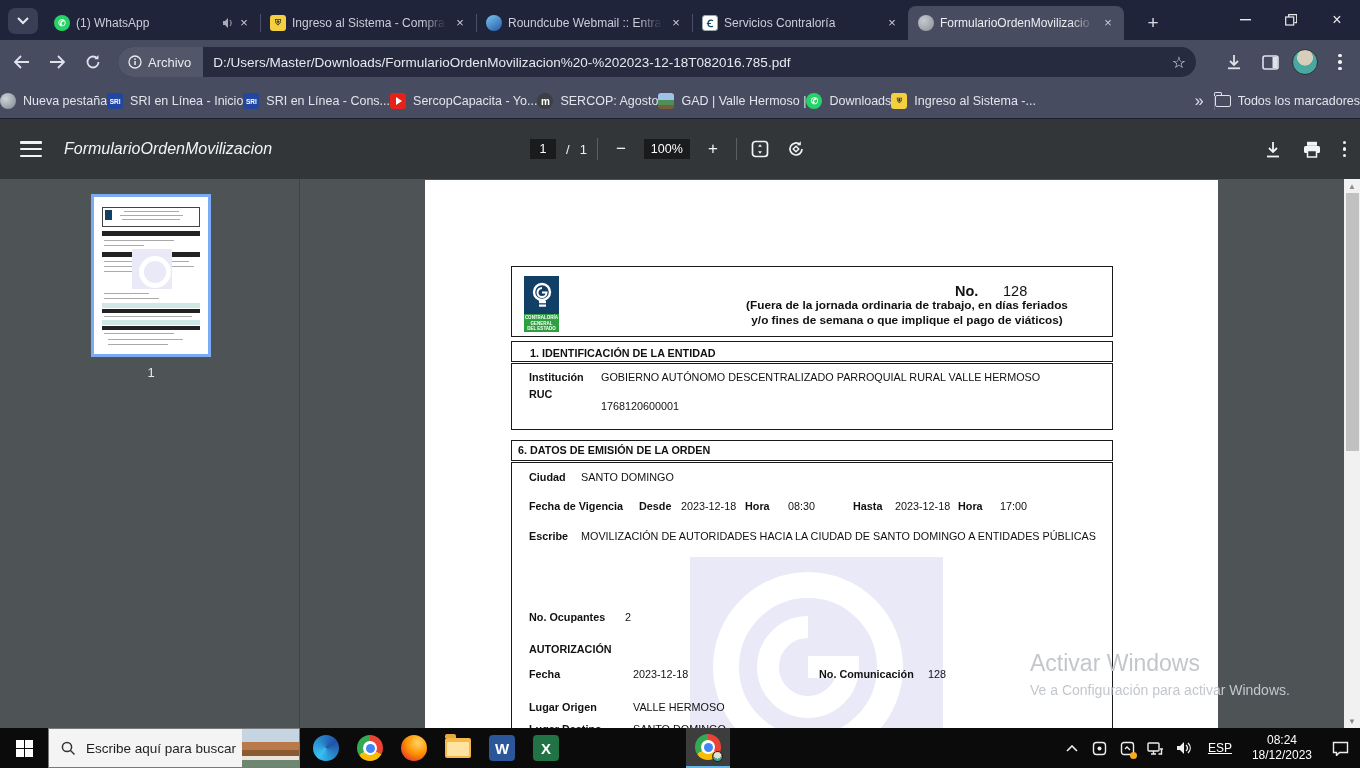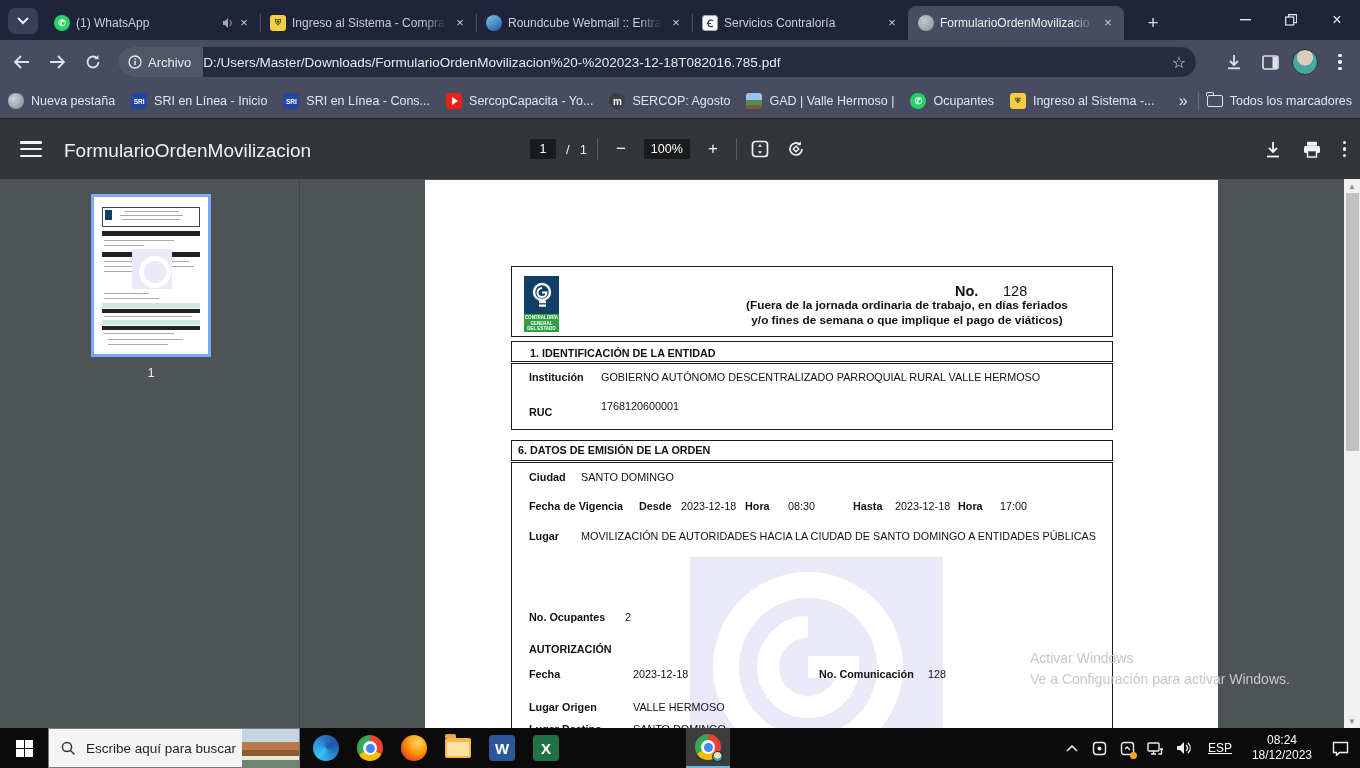--- a/index.html
+++ b/index.html
@@ -25,47 +25,47 @@
   .tclose{width:16px;height:16px;border-radius:50%;display:flex;align-items:center;justify-content:center;color:#c9cdd8;font-size:13px;line-height:16px;}
   .audioicn{margin-right:2px;opacity:.8;}
   .newtab{position:absolute;left:1140px;top:10px;width:26px;height:26px;color:#d6dae3;font-size:19px;display:flex;align-items:center;justify-content:center;}
   .wincontrols{position:absolute;right:0;top:0;height:40px;display:flex;}
   .winbtn{width:46px;height:40px;display:flex;align-items:center;justify-content:center;color:#e8eaed;}
 
   .toolbar{position:absolute;left:0;top:40px;width:1360px;height:44px;background:#474c60;display:flex;align-items:center;}
   .navbtn{width:30px;height:30px;margin-left:6px;display:flex;align-items:center;justify-content:center;color:#dfe2ea;}
   .omnibox{position:absolute;left:118px;top:7px;width:1078px;height:30px;background:#262b40;border-radius:15px;display:flex;align-items:center;color:#e7e9ee;}
   .chip{height:30px;border-radius:15px 0 0 15px;background:#515669;display:flex;align-items:center;padding:0 12px 0 10px;gap:6px;font-size:13px;color:#e9ebf0;}
-  .url{font-size:13.5px;white-space:nowrap;overflow:hidden;flex:1;}
+  .url{font-size:13.5px;margin-left:10px;white-space:nowrap;overflow:hidden;flex:1;}
   .omni-star{margin-right:10px;color:#dfe2ea;font-size:16px;}
   .tb-actions{position:absolute;right:6px;top:7px;display:flex;align-items:center;gap:8px;height:30px;}
   .tbicon{width:28px;height:28px;display:flex;align-items:center;justify-content:center;color:#dfe2ea;}
   .avatar{width:26px;height:26px;border-radius:50%;background:radial-gradient(circle at 50% 32%,#d8cdb9 0 38%,#49a8a2 40%);border:1px solid #333;}
 
   .bookmarks{position:absolute;left:0;top:84px;width:1360px;height:35px;background:#474c60;display:flex;align-items:center;font-size:12.5px;color:#e2e5ec;border-bottom:1px solid #1b1e2c;}
-  .bm{display:flex;align-items:center;gap:7px;padding:0 8px;white-space:nowrap;}
+  .bm{display:flex;align-items:center;gap:7px;padding:0 0;white-space:nowrap;}
   .bmicn{width:16px;height:16px;border-radius:3px;display:flex;align-items:center;justify-content:center;font-size:8px;font-weight:bold;color:#fff;flex:0 0 16px;}
   .bm-globe{background:radial-gradient(circle at 35% 35%,#cfd4da,#7c858d);border-radius:50%;}
   .bm-sri{background:#2346a0;font-size:6.5px;}
   .bm-yt{background:#e62117;}
   .bm-yt::before{content:"";width:0;height:0;border-left:6px solid #fff;border-top:4px solid transparent;border-bottom:4px solid transparent;margin-left:2px;}
   .bm-m{background:#3c4043;border-radius:50%;font-size:10px;}
   .bm-gad{background:linear-gradient(180deg,#9fc3e8 0 45%,#4d8f57 45% 75%,#7a5c3a 75%);}
   .bm-wa{background:#25d366;border-radius:50%;font-size:9px;}
   .bm-ec{background:#f4d03f;color:#333;font-size:7px;}
   .bm-overflow{margin-left:auto;font-size:16px;padding:0 10px;color:#dfe2ea;}
   .bm-sep{width:1px;height:18px;background:#676c7e;}
   .bm-folder{width:16px;height:12px;border:1.5px solid #dfe2ea;border-radius:2px;position:relative;}
   .bm-folder::before{content:"";position:absolute;left:-1.5px;top:-4px;width:6px;height:3px;border:1.5px solid #dfe2ea;border-bottom:none;border-radius:2px 2px 0 0;}
 
   
   .pdfbar{position:absolute;left:0;top:119px;width:1360px;height:60px;background:#323639;color:#f1f3f4;display:flex;align-items:center;}
   .burger{position:absolute;left:20px;top:22px;width:22px;height:16px;display:flex;flex-direction:column;justify-content:space-between;}
   .burger div{height:2.5px;background:#f1f3f4;border-radius:1px;}
-  .pdftitle{position:absolute;left:64px;top:21px;font-size:19px;}
+  .pdftitle{position:absolute;left:64px;top:21px;font-size:16px;font-style:italic;}
   .pdfcenter{position:absolute;left:530px;top:0;height:60px;display:flex;align-items:center;gap:10px;font-size:13px;}
   .pagebox{width:26px;height:20px;background:#191b1c;color:#fff;display:flex;align-items:center;justify-content:center;font-size:12.5px;}
   .zoombox{width:46px;height:20px;background:#191b1c;color:#fff;display:flex;align-items:center;justify-content:center;font-size:12.5px;}
   .pdfsep{width:1px;height:22px;background:#5b5f62;}
   .pdfbtn{width:26px;height:26px;display:flex;align-items:center;justify-content:center;color:#f1f3f4;font-size:17px;}
   .pdfright{position:absolute;right:14px;top:0;height:60px;display:flex;align-items:center;gap:22px;}
   .dots3{display:flex;flex-direction:column;gap:3px;}
   .dots3 i{width:3.5px;height:3.5px;border-radius:50%;background:#f1f3f4;}
 
   
@@ -84,21 +84,21 @@
   .sect{position:absolute;font-weight:bold;font-size:10.8px;color:#111;}
   .dl{position:absolute;font-weight:bold;font-size:10.8px;color:#111;white-space:nowrap;}
   .dv{position:absolute;font-size:10.8px;color:#111;white-space:nowrap;}
   .doc-title{position:absolute;left:186px;top:13px;width:420px;text-align:center;font-weight:bold;font-size:13.5px;color:#111;}
   .doc-sub{position:absolute;left:156px;top:32px;width:480px;text-align:center;font-weight:bold;font-size:11.8px;color:#111;line-height:15px;}
   .cge{position:absolute;left:13px;top:10px;width:35px;height:56px;}
   .cge .top{position:absolute;left:0;top:0;width:35px;height:38px;background:#123f66;display:flex;align-items:center;justify-content:center;}
   .cge .grn{position:absolute;left:0;top:38px;width:35px;height:18px;background:#2f9e41;color:#fff;font-size:4.5px;font-weight:bold;text-align:center;line-height:5.5px;padding-top:1px;}
   .wm{position:absolute;left:265px;top:377px;width:253px;height:253px;background:#e9e9f7;}
   .activation{position:absolute;left:1030px;top:471px;color:#c3c7cc;pointer-events:none;}
-  .activation .l1{font-size:14px;}
+  .activation .l1{font-size:23px;}
   .activation .l2{font-size:14px;margin-top:5px;}
 
   .vscroll{position:absolute;left:1344px;top:0;width:16px;height:549px;background:#f1f1f1;}
   .vthumb{position:absolute;left:1.5px;top:14px;width:13px;height:258px;background:#c1c1c1;}
   .varrow{position:absolute;left:0;width:16px;height:14px;color:#8a8a8a;font-size:8px;display:flex;align-items:center;justify-content:center;}
 
   
   .taskbar{position:absolute;left:0;top:728px;width:1360px;height:40px;background:#0b0b0b;display:flex;align-items:center;color:#fff;}
   .startbtn{width:48px;height:40px;display:flex;align-items:center;justify-content:center;}
   .tsearch{width:252px;height:40px;background:#f4f4f4;border:1px solid #7a7a7a;display:flex;align-items:center;color:#1f1f1f;font-size:13.5px;gap:10px;padding-left:12px;position:relative;}
@@ -261,21 +261,21 @@
     <div class="bm">
         <span class="bmicn bm-m">m</span>
         <span>SERCOP: Agosto</span>
       </div>
     <div class="bm">
         <span class="bmicn bm-gad"></span>
         <span>GAD | Valle Hermoso |</span>
       </div>
     <div class="bm">
         <span class="bmicn bm-wa">✆</span>
-        <span>Ocupantes</span>
+        <span>Downloads</span>
       </div>
     <div class="bm">
         <span class="bmicn bm-ec">⛨</span>
         <span>Ingreso al Sistema -...</span>
       </div>
     <div class="bm-overflow">»</div>
     <div class="bm-sep"></div>
     <div class="bm">
         <span class="bm-folder"></span>
         <span>Todos los marcadores</span>
@@ -399,41 +399,41 @@
         </div>
         <span class="dl" style="left:444px;top:17px;font-size:14.5px;">No.</span>
         <span class="dv" style="left:492px;top:17px;font-size:14.5px;">128</span>
       </div>
 
       <div class="bx" style="left:86px;top:161px;width:602px;height:21px;"></div>
       <span class="sect" style="left:93px;top:167px;margin-left:12px;">1. IDENTIFICACIÓN DE LA ENTIDAD</span>
       <div class="bx" style="left:86px;top:183px;width:602px;height:67px;"></div>
       <span class="dl" style="left:104px;top:191px;">Institución</span>
       <span class="dv" style="left:176px;top:191px;">GOBIERNO AUTÓNOMO DESCENTRALIZADO PARROQUIAL RURAL VALLE HERMOSO</span>
-      <span class="dl" style="left:104px;top:226px;">RUC</span>
+      <span class="dl" style="left:104px;top:208px;">RUC</span>
       <span class="dv" style="left:176px;top:220px;">1768120600001</span>
 
       <div class="bx" style="left:86px;top:260px;width:602px;height:21px;"></div>
       <span class="sect" style="left:93px;top:264px;">6. DATOS DE EMISIÓN DE LA ORDEN</span>
       <div class="bx" style="left:86px;top:282px;width:602px;height:290px;border-bottom:none;"></div>
 
       <span class="dl" style="left:104px;top:291px;">Ciudad</span>
       <span class="dv" style="left:156px;top:291px;">SANTO DOMINGO</span>
 
       <span class="dl" style="left:104px;top:320px;">Fecha de Vigencia</span>
       <span class="dl" style="left:214px;top:320px;">Desde</span>
       <span class="dv" style="left:256px;top:320px;">2023-12-18</span>
       <span class="dl" style="left:320px;top:320px;">Hora</span>
       <span class="dv" style="left:363px;top:320px;">08:30</span>
       <span class="dl" style="left:428px;top:320px;">Hasta</span>
       <span class="dv" style="left:470px;top:320px;">2023-12-18</span>
       <span class="dl" style="left:533px;top:320px;">Hora</span>
       <span class="dv" style="left:575px;top:320px;text-align:center;">17:00</span>
 
-      <span class="dl" style="left:104px;top:350px;">Lugar</span>
+      <span class="dl" style="left:104px;top:350px;">Escribe</span>
       <span class="dv" style="left:156px;top:350px;">MOVILIZACIÓN DE AUTORIDADES HACIA LA CIUDAD DE SANTO DOMINGO A ENTIDADES PÚBLICAS</span>
 
       <span class="dl" style="left:104px;top:431px;">No. Ocupantes</span>
       <span class="dv" style="left:200px;top:431px;">2</span>
 
       <span class="dl" style="left:104px;top:463px;">AUTORIZACIÓN</span>
 
       <span class="dl" style="left:104px;top:488px;">Fecha</span>
       <span class="dv" style="left:208px;top:488px;">2023-12-18</span>
       <span class="dl" style="left:394px;top:488px;">No. Comunicación</span>

